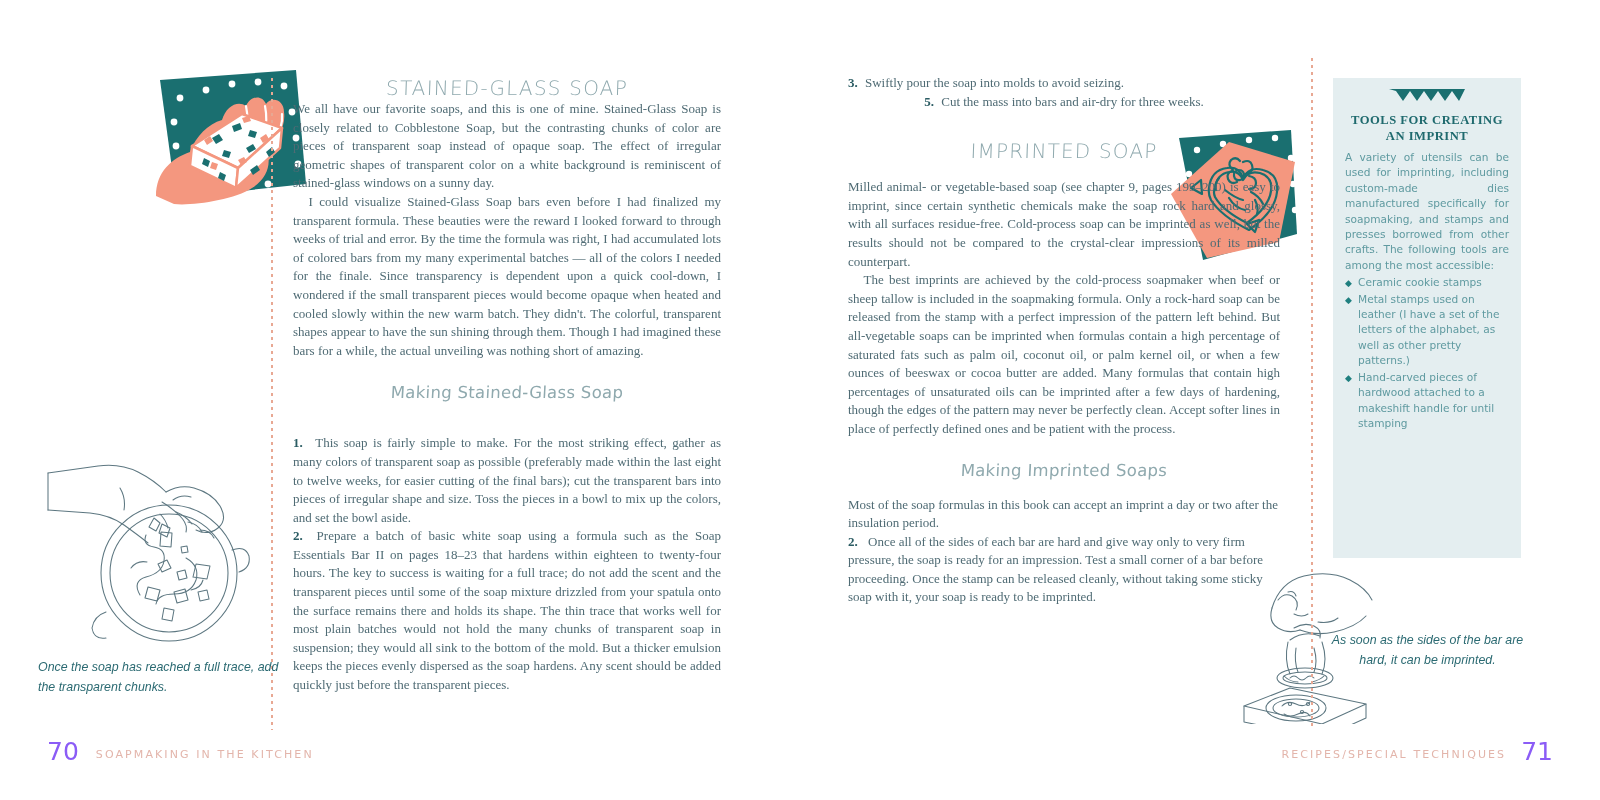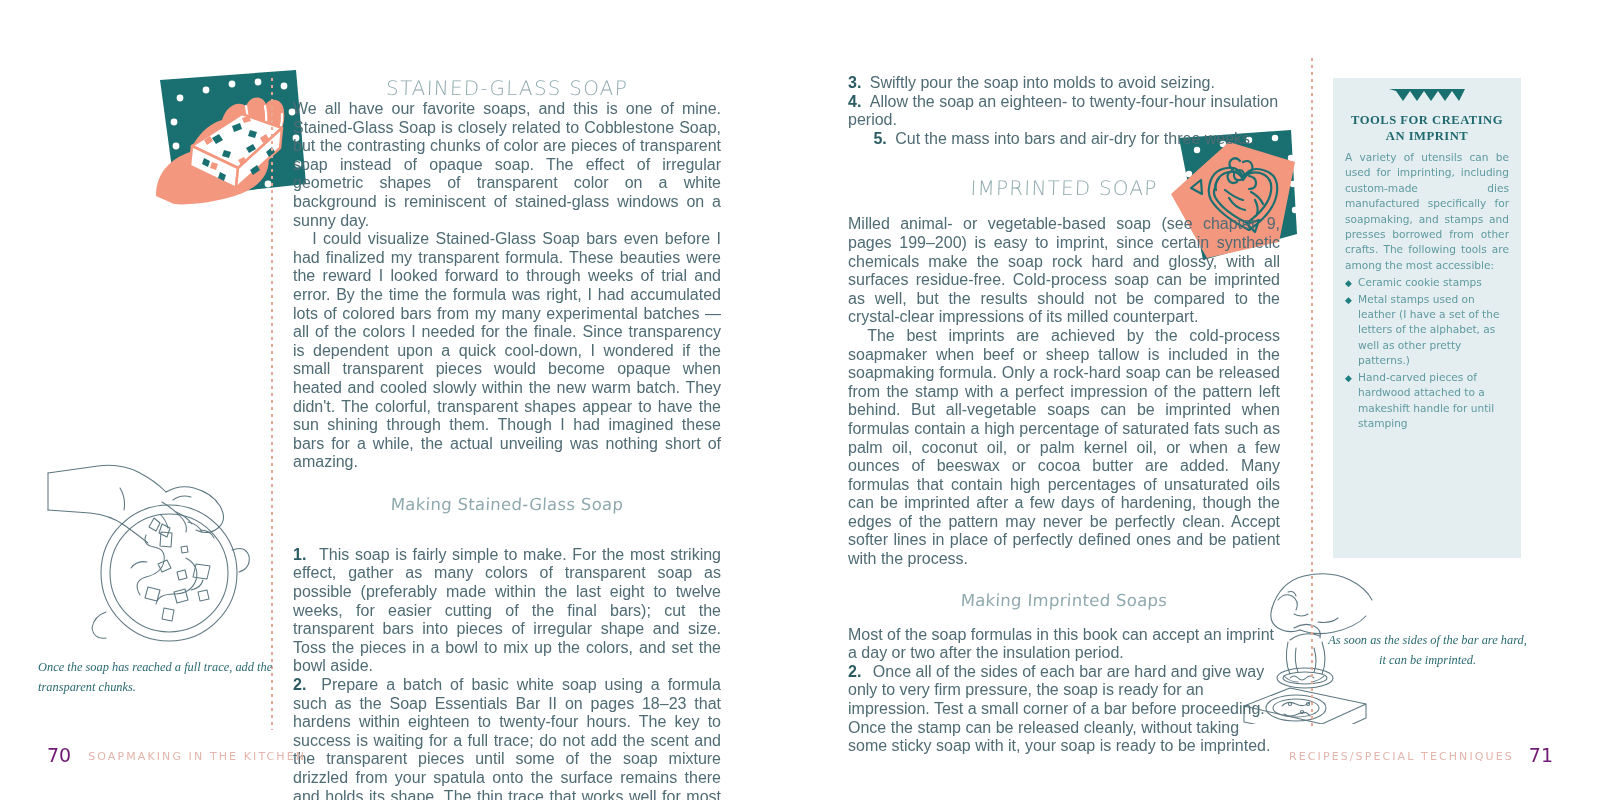--- a/index.html
+++ b/index.html
@@ -10,22 +10,22 @@
     font-family:"Liberation Serif", serif;
     overflow:hidden;
     position:relative;
   }
   .spread{position:absolute;inset:0;}
 
   
   :root{}
   .body-text{
     color:#4f6b74;
-    font-family:Liberation Sans, sans-serif;
-    font-size:16px;
+    font-family:Liberation Serif, serif;
+    font-size:13px;
     line-height:18.6px;
     text-align:justify;
     -webkit-hyphens:none;hyphens:none;
   }
   .body-text p{margin:0;}
   .body-text p.indent{text-indent:1.2em;}
   .body-text p.num{margin:0;}
   .num b{color:#2b5c63;font-weight:bold;}
 
   
@@ -88,41 +88,41 @@
   #sidebar li{
     position:relative;padding-left:13px;margin-bottom:1px;
     text-align:left;
   }
   #sidebar li .dia{
     position:absolute;left:0;top:1px;color:#1f7f7f;font-size:9px;
   }
 
   
   .caption{
-    font-family:Liberation Serif, serif;
+    font-family:Liberation Sans, sans-serif;
     color:#2b6a72;
     font-size:12.4px;
     line-height:20px;
     font-style:italic;
     text-align:center;
   }
   #caption-left{position:absolute;left:38px;top:657px;width:250px;text-align:left;}
   #caption-right{position:absolute;left:1325px;top:630px;width:205px;}
 
   
   .folio{
     position:absolute;bottom:34px;
     font-family:"DejaVu Sans", sans-serif;
     color:#e3b5ab;
     font-size:11px;
     letter-spacing:2.1px;
   }
   .folio .pg{
     font-family:"DejaVu Sans", sans-serif;
-    font-size:19px;letter-spacing:0;color:#701a75;
+    font-size:25px;letter-spacing:0;color:#8b5cf6;
     vertical-align:-2px;
   }
   #folio-left{left:47px;}
   #folio-right{right:47px;}
   #folio-left .pg{margin-right:17px;}
   #folio-right .pg{margin-left:15px;}
 
   
   .illo{position:absolute;}
   #illo-stained{left:146px;top:66px;width:172px;height:140px;}
@@ -350,24 +350,20 @@
   </div>
 
   <div class="vrule" id="rule-right"></div>
 
   <div id="col-right">
     <div class="body-text">
       <p class="num" style="text-align:left;">
         <b>3.</b>
         <span style="display:inline-block;width:4px;"></span><span>Swiftly pour the soap into molds to avoid seizing.</span>
       </p>
-      <p class="num" style="text-align:left;">
-        <b>4.</b>
-        <span style="display:inline-block;width:4px;"></span><span>Allow the soap an eighteen- to twenty-four-hour insulation period.</span>
-      </p>
       <p class="num" style="text-align:center;">
         <b>5.</b>
         <span style="display:inline-block;width:4px;"></span><span>Cut the mass into bars and air-dry for three weeks.</span>
       </p>
     </div>
 
     <div class="head-major" style="margin-top:28px;">IMPRINTED SOAP</div>
 
     <div class="body-text" style="margin-top:15px;">
       <p style="shape-outside:none;">Milled animal- or vegetable-based soap (see chapter 9, pages 199–200) is easy to imprint, since certain synthetic chemicals make the soap rock hard and glossy, with all surfaces residue-free. Cold-process soap can be imprinted as well, but the results should not be compared to the crystal-clear impressions of its milled counterpart.</p>

